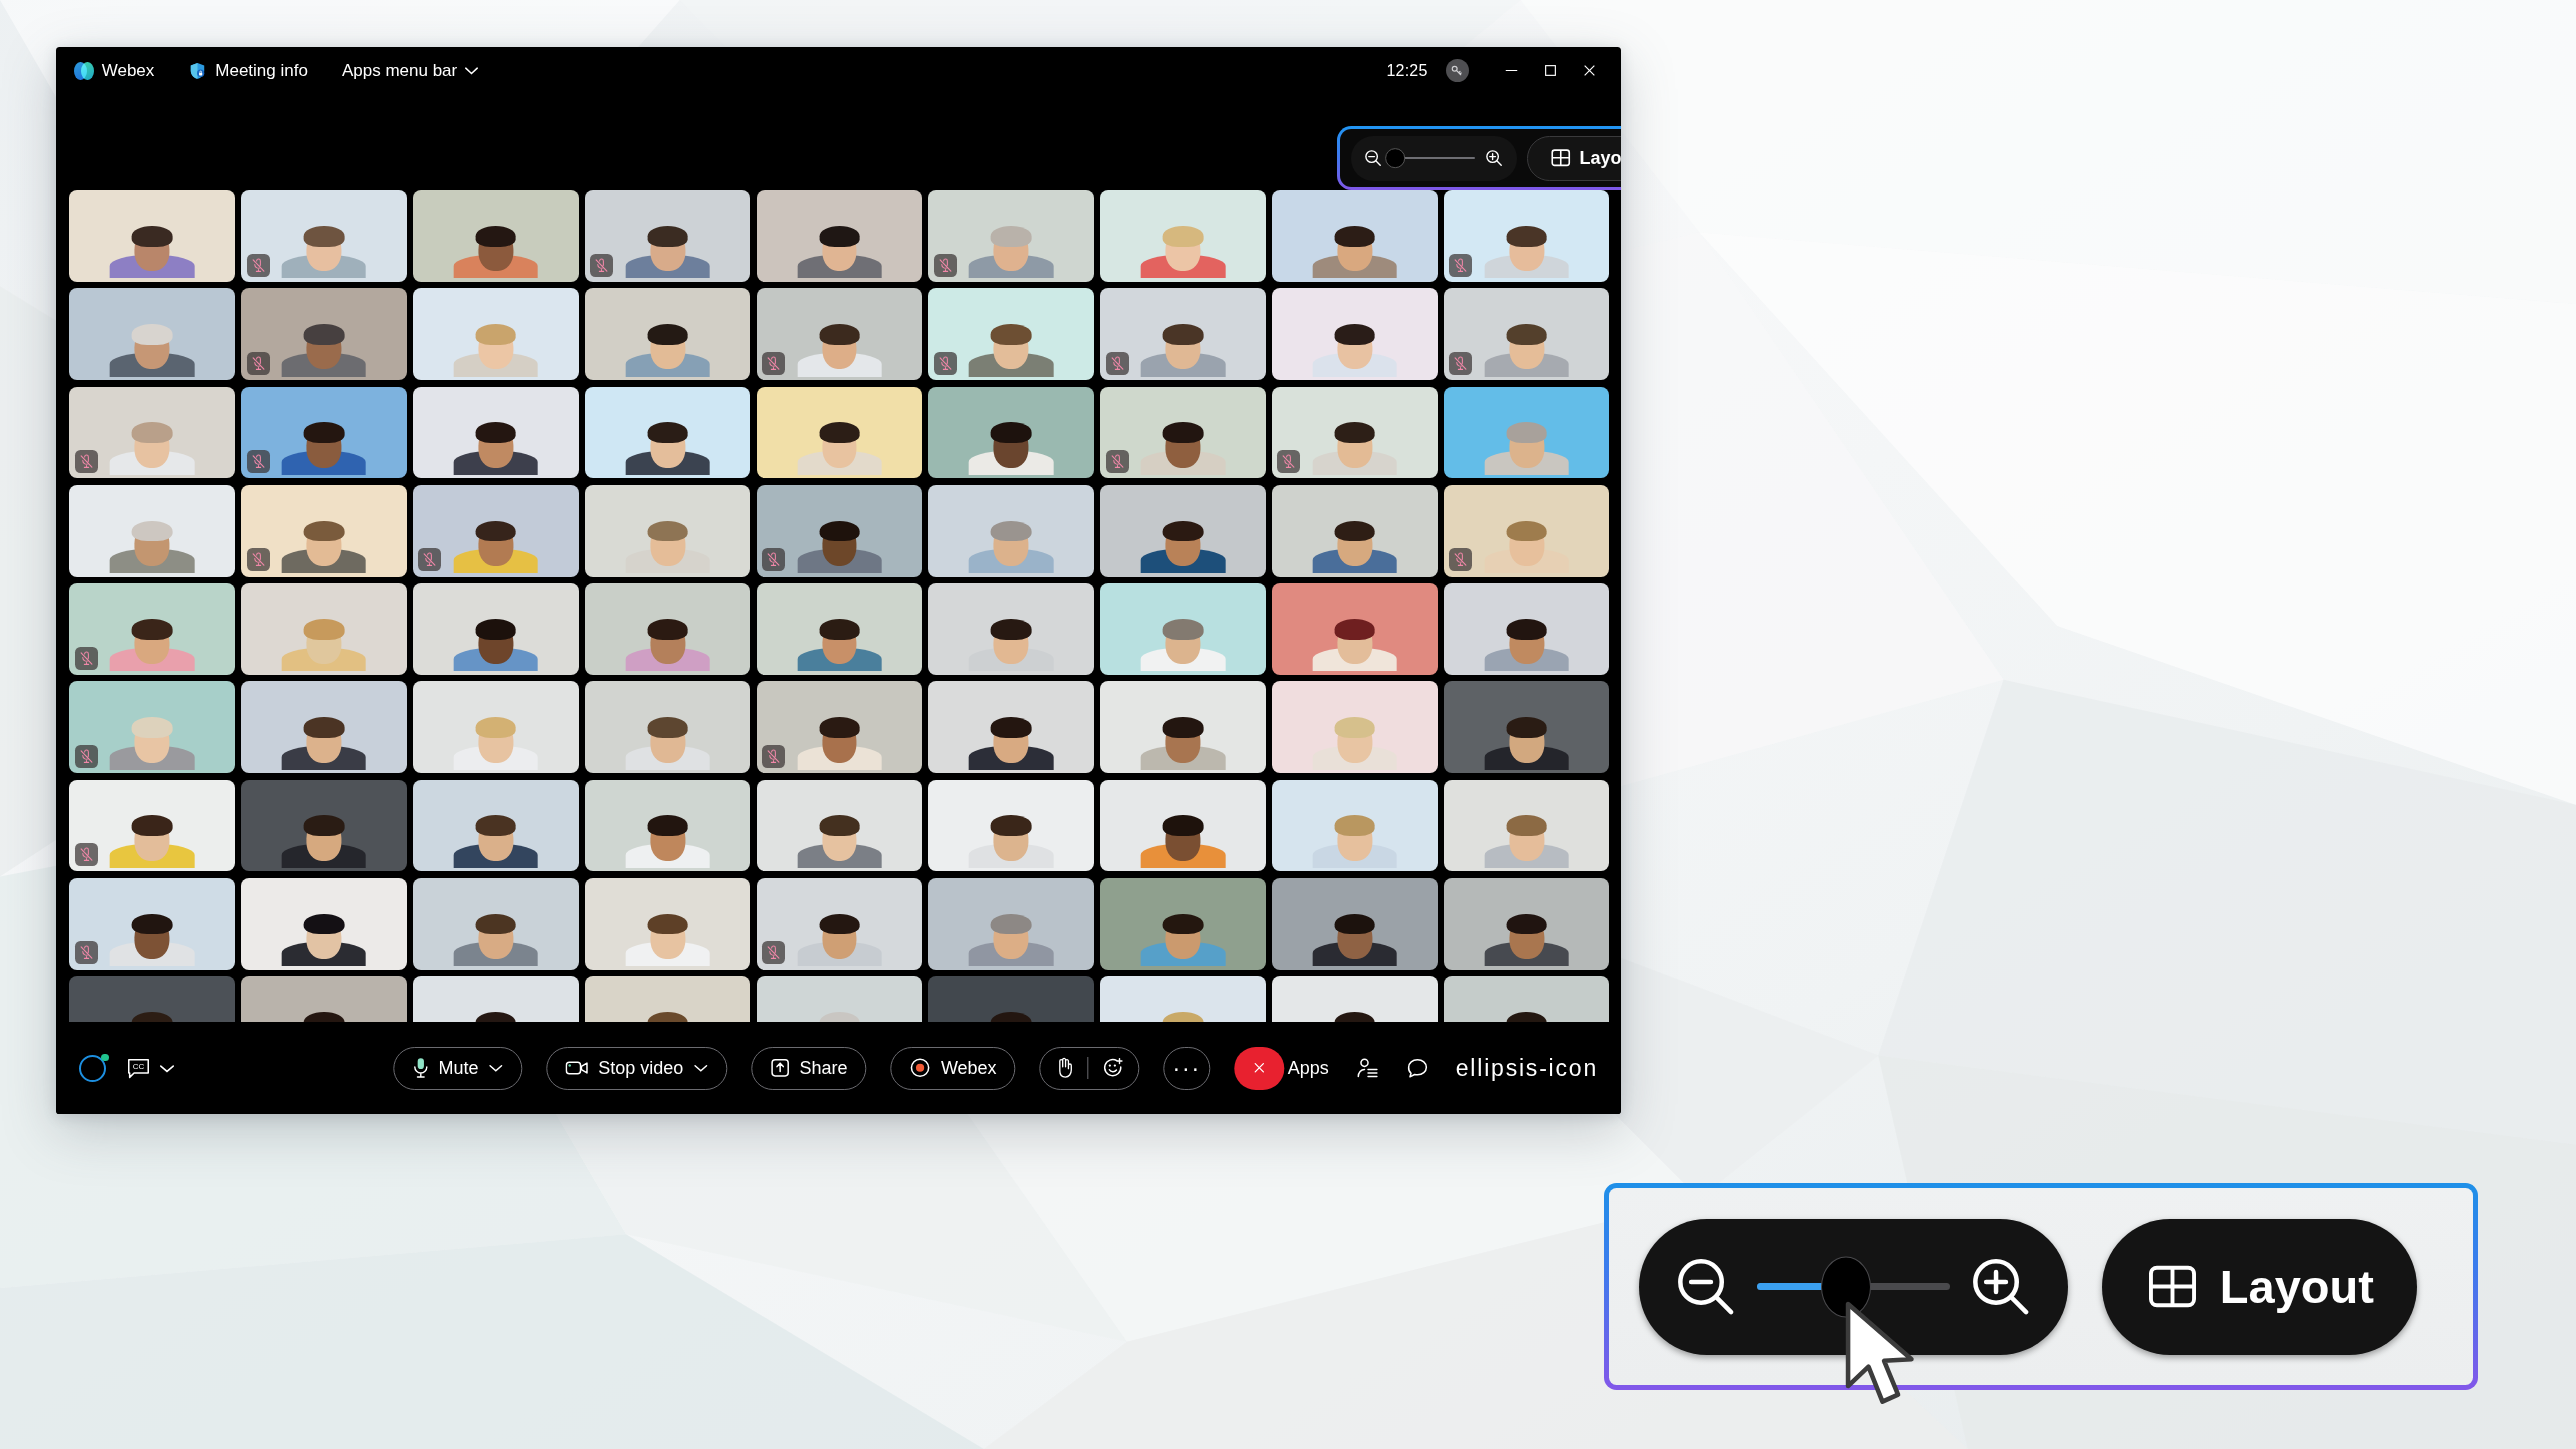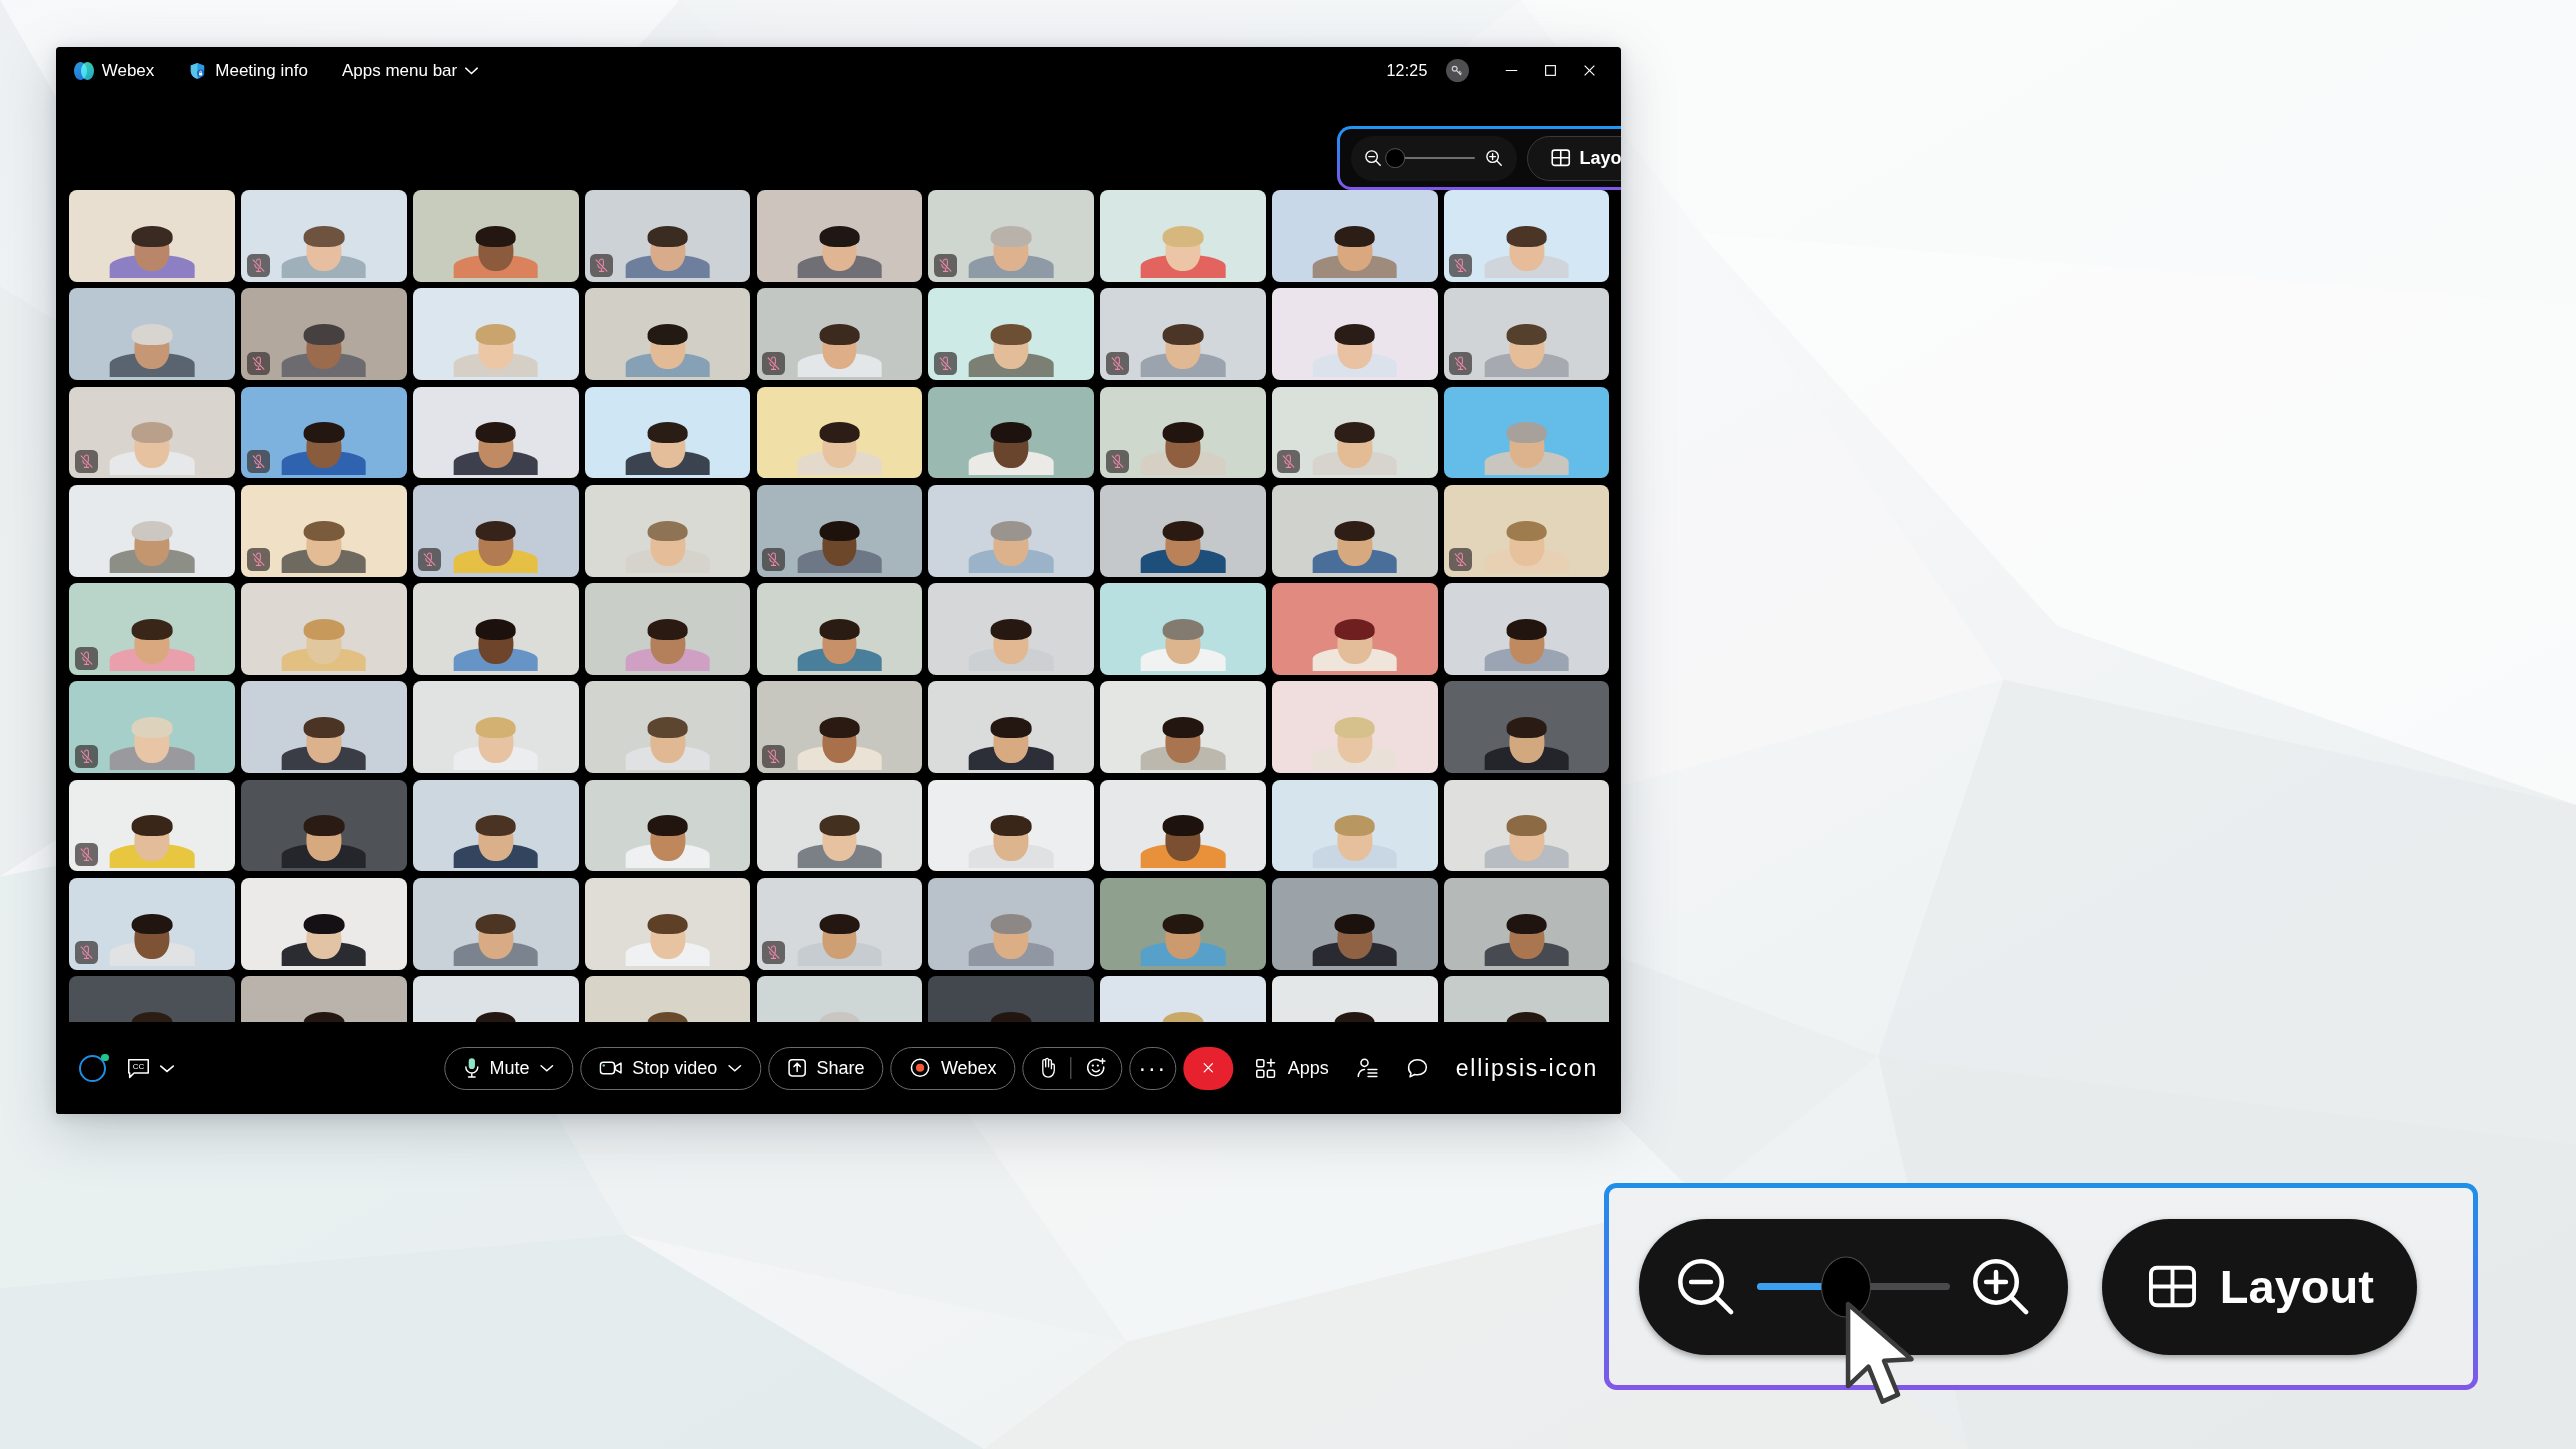--- a/index.html
+++ b/index.html
@@ -149,21 +149,21 @@
   .mic-off svg { width:15px;height:15px; }
 
   
   #controlbar {
     position: absolute;
     left: 0; bottom: 0; width: 100%; height: 92px;
     background:#000;
     display:flex; align-items:center; padding: 0 23px;
   }
   .cb-left { display:flex; align-items:center; gap: 19.7px; }
-  .cb-center { position:absolute; left:50%; transform:translateX(-50%); display:flex; align-items:center; gap:7px;}
+  .cb-center { position:absolute; left:50%; transform:translateX(-50%); display:flex; align-items:center; gap:24px;}
   .cb-right { margin-left:auto; display:flex; align-items:center; gap: 27px; }
 
   .ai-orb {
     width:27px;height:27px;border-radius:50%;
     border:2.7px solid #1d8fe0; position:relative;
   }
   .ai-orb::after{
     content:""; position:absolute; right:-4.5px; top:-2.7px;
     width:7.2px;height:7.2px;border-radius:50%;background:#21c48f;
   }

